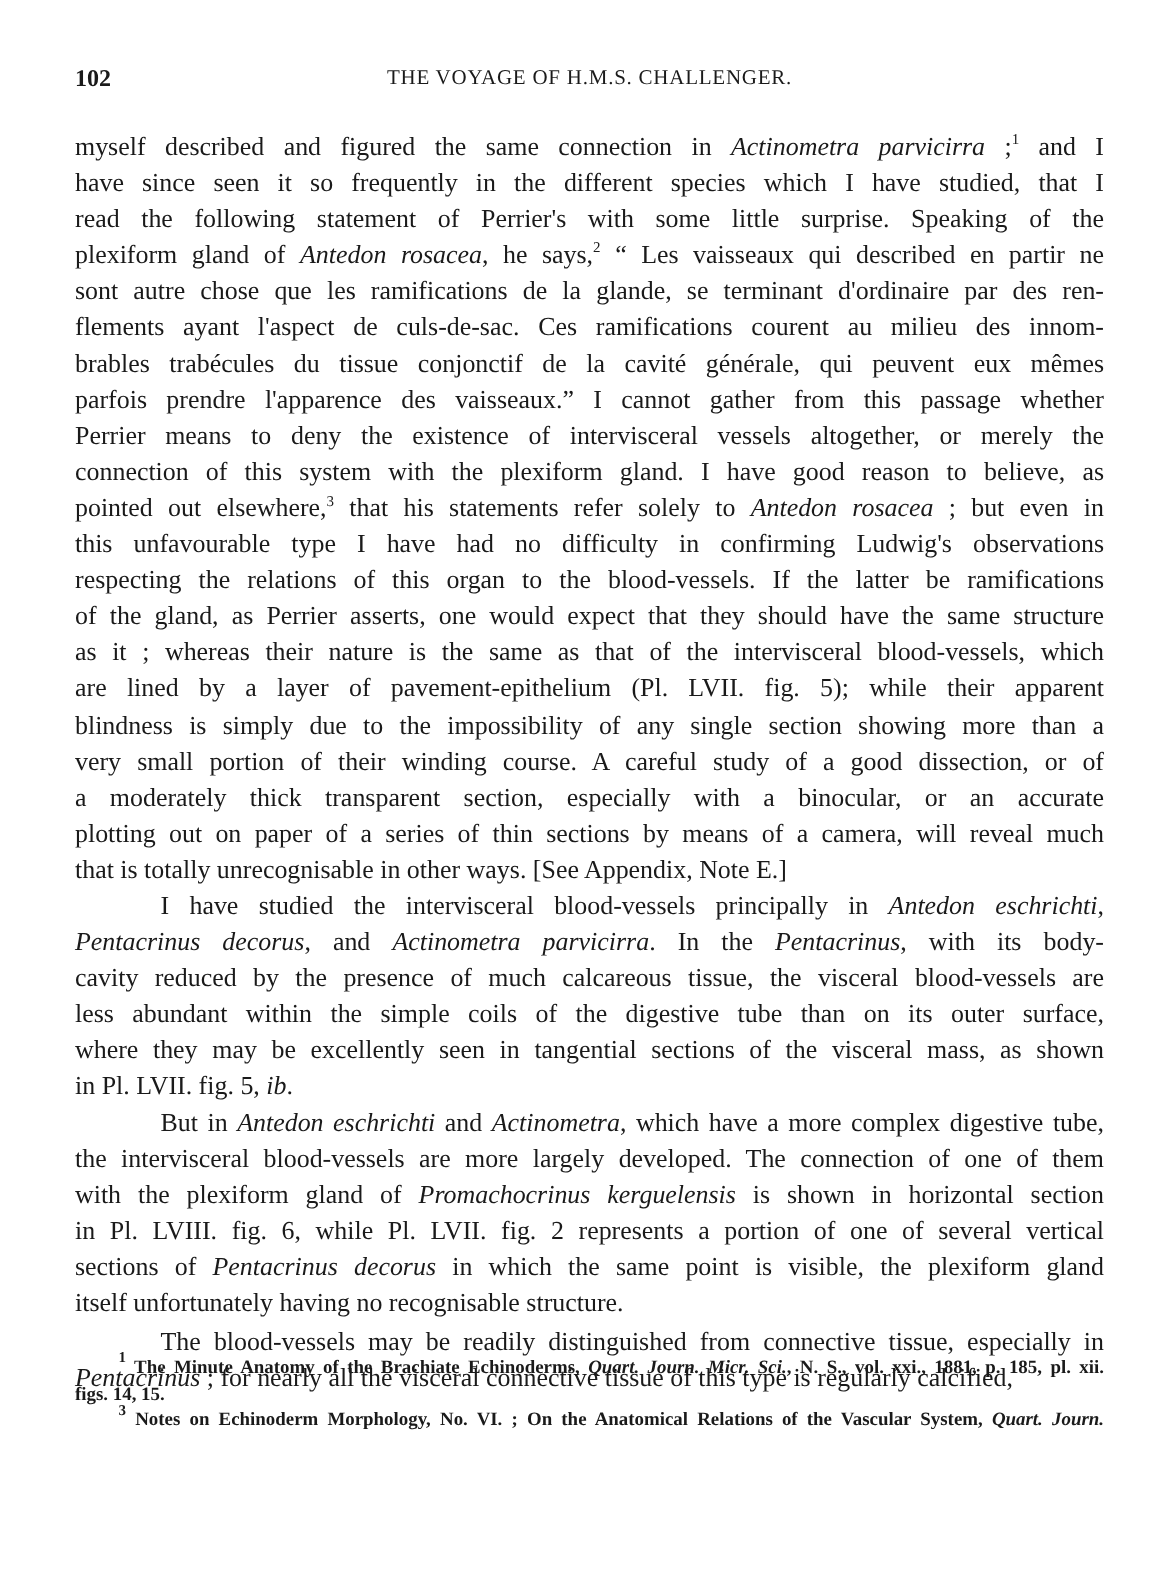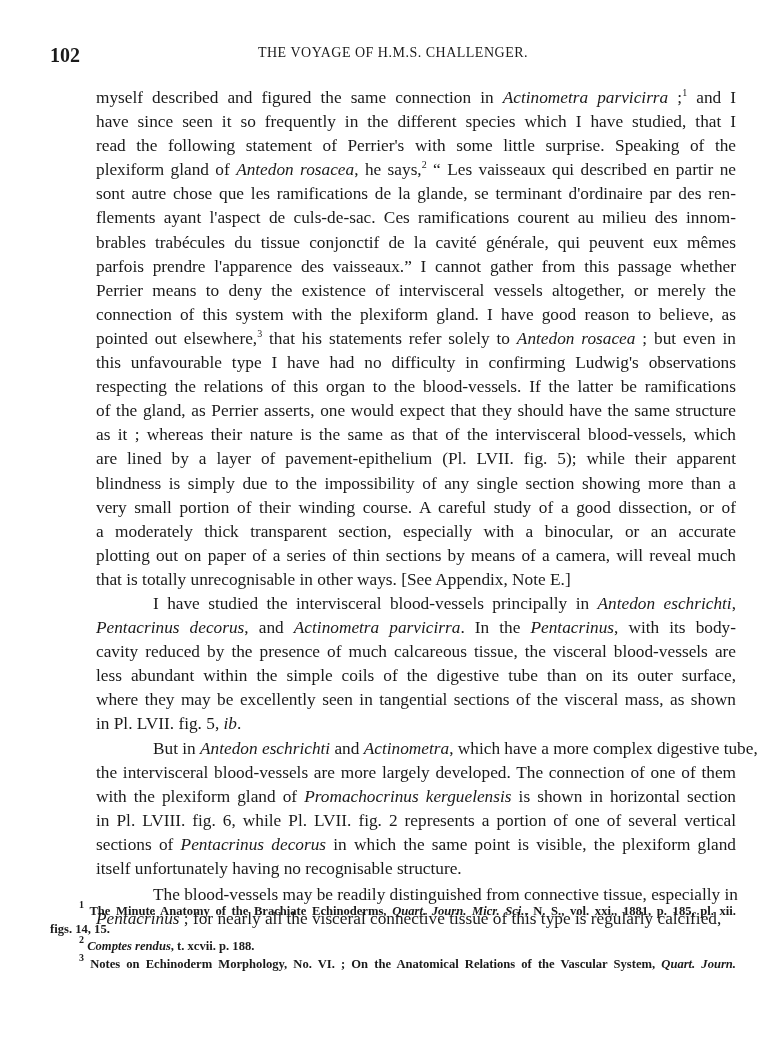--- a/index.html
+++ b/index.html
@@ -1,24 +1,24 @@
 <!DOCTYPE html>
 <html><head>
 <meta charset="utf-8">
 <style>
   html, body { margin: 0; padding: 0; background: #ffffff; }
   body { width: 776px; height: 1050px; position: relative; overflow: hidden; color: #1a1a1a; font-family: "Liberation Serif", "DejaVu Serif", serif; }
   .page { position: absolute; left: 50px; top: 0; width: 686px; }
   .running-head { position: absolute; top: 44px; left: 0; width: 686px; height: 24px; font-size: 15px; }
-  .page-number { position: absolute; left: 0; top: 0; font-weight: bold; font-size: 20px; }
+  .page-number { position: absolute; left: 0; top: 0; font-weight: bold; font-size: 16px; }
   .running-title { position: absolute; left: 0; right: 0; top: 1px; text-align: center; letter-spacing: 0.5px; font-size: 14px; }
   .body { position: absolute; top: 86px; left: 0; width: 686px; font-size: 17.3px; line-height: 24.1px; text-align: justify; }
   .body p { margin: 0; }
   .body p.gap { margin-top: 2px; }
-  .line { display: block; text-align: justify; text-align-last: justify; white-space: nowrap; margin-left: 46px; }
+  .line { display: block; text-align: justify; text-align-last: justify; white-space: nowrap; }
   .line.last { text-align-last: left; }
   .line.indent { padding-left: 57px; }
   i { font-style: italic; }
   sup { font-size: 10px; vertical-align: 7px; line-height: 0; }
   .footnotes { position: absolute; top: 903px; left: 0; width: 686px; font-size: 12.6px; line-height: 17.5px; }
   .fn-line { display: block; white-space: nowrap; text-align: justify; text-align-last: justify; font-weight: bold; }
   .fn-line.last { text-align-last: left; }
   .fn-line.first { padding-left: 29px; }
 </style>
 </head>
@@ -75,19 +75,16 @@
         <span class="line last"><i>Pentacrinus</i><span> ; for nearly all the visceral connective tissue of this type is regularly calcified,</span></span>
       </p>
   </div>
 
   <div class="footnotes">
       <div>
         <span class="fn-line first"><sup>1</sup> <span>The Minute Anatomy of the Brachiate Echinoderms, </span><i>Quart. Journ. Micr. Sci.</i><span>, N. S., vol. xxi., 1881, p. 185, pl. xii.</span></span>
         <span class="fn-line last"><span>figs. 14, 15.</span></span>
       </div>
       <div>
-        <span class="fn-line first last"><sup>2</sup> <i>Comptes rendus</i><span>, t. xcvii. p. 188.</span></span>
-      </div>
-      <div>
         <span class="fn-line first"><sup>3</sup> <span>Notes on Echinoderm Morphology, No. VI. ; On the Anatomical Relations of the Vascular System, </span><i>Quart. Journ.</i></span>
       </div>
     </div>
 </div>
 
 </body></html>

